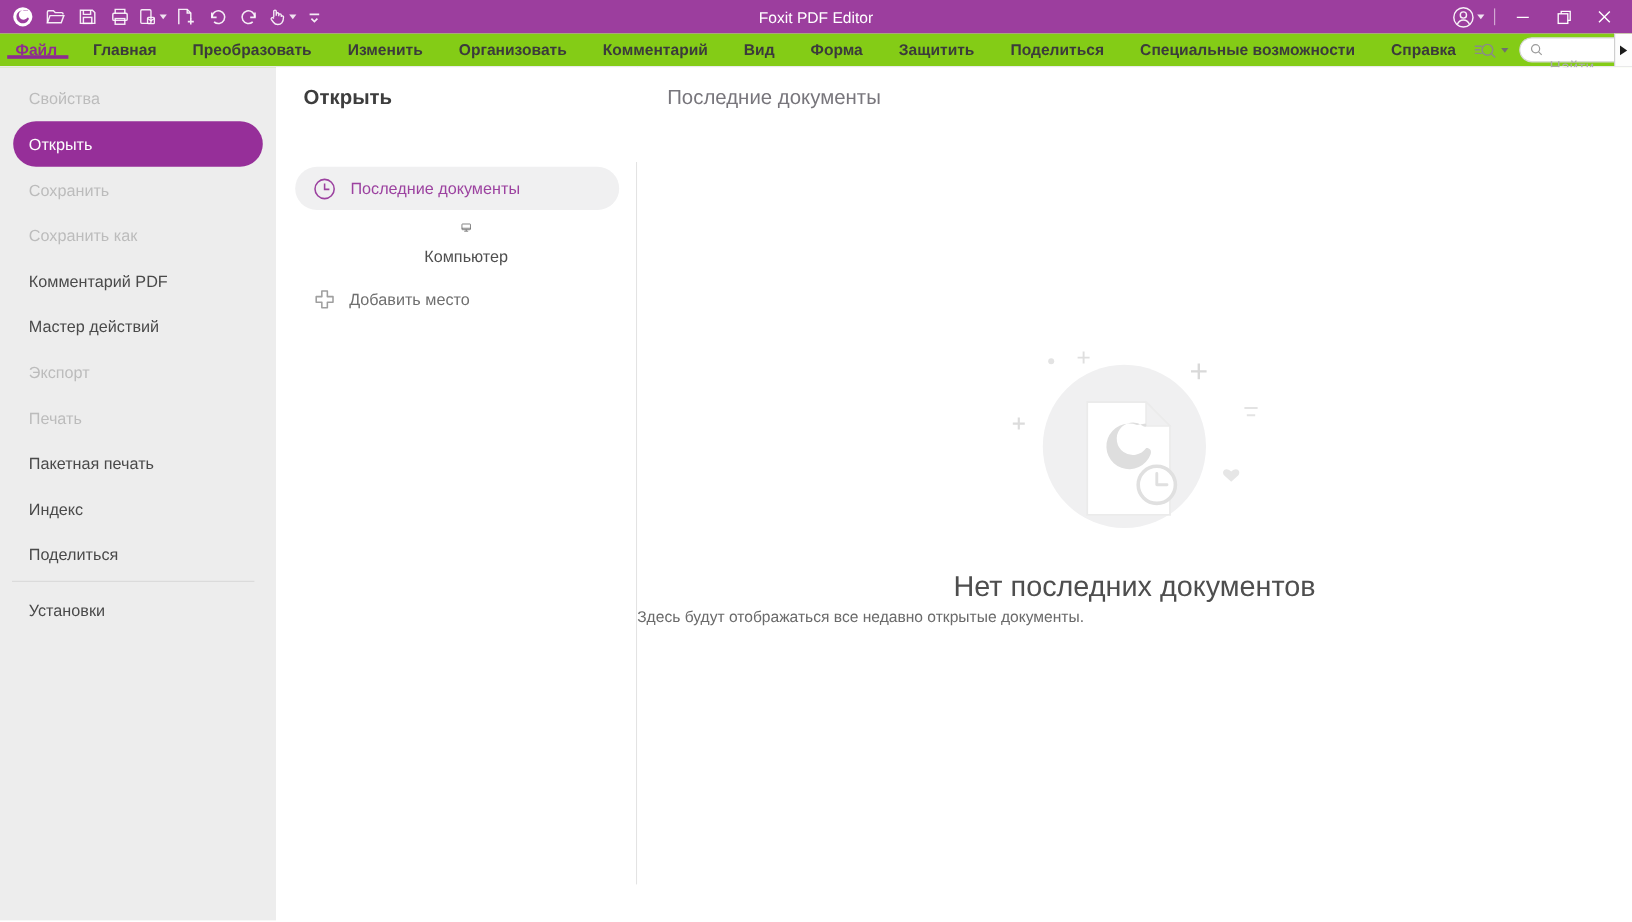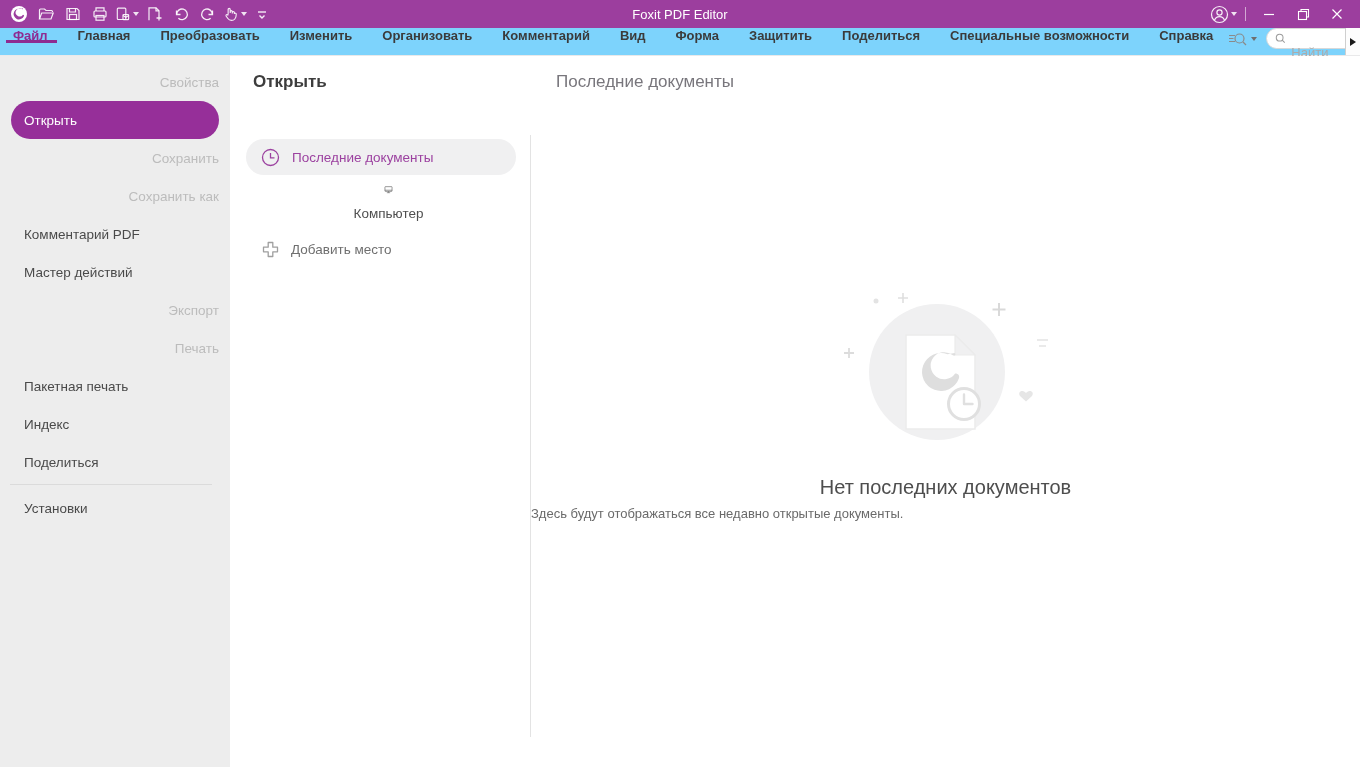--- a/index.html
+++ b/index.html
@@ -10,54 +10,54 @@
   .qat { display:flex; align-items:center; gap:2px; padding-left:6px; }
   .qat-btn { width:25px; height:24px; display:flex; align-items:center; justify-content:center; border-radius:2px; }
   .qat-btn svg { display:block; }
   .caret { width:0; height:0; border-left:3px solid transparent; border-right:3px solid transparent; border-top:4px solid rgba(255,255,255,.85); margin-left:2px; }
   .app-title { position:absolute; left:50%; transform:translateX(-50%); font-size:13px; color:#fff; white-space:nowrap; }
   .tb-right { margin-left:auto; display:flex; align-items:center; gap:0; padding-right:6px; }
   .tb-btn { width:34px; height:24px; display:flex; align-items:center; justify-content:center; }
   .tb-sep { width:1px; height:14px; background:rgba(255,255,255,.55); margin:0 6px; }
 
   
-  .menubar { position:relative; height:28px; background:#7dd3fc; display:flex; align-items:flex-start; border-bottom:1px solid #E9E9EA; }
+  .menubar { position:relative; height:28px; background:#84cc16; display:flex; align-items:center; border-bottom:1px solid #E9E9EA; }
   .menu-item { position:relative; display:flex; align-items:center; padding:0 15px; font-size:13px; font-weight:700; color:#3B3B3B; white-space:nowrap; cursor:default; }
   .menu-item:first-child { padding-left:13px; }
   .menu-item.active { color:#8E2B91; }
   .menu-item.active::after { content:""; position:absolute; left:6px; right:6px; bottom:0; height:3px; background:#8E2B91; }
   .find-zone { margin-left:auto; display:flex; align-items:center; gap:9px; padding-right:20px; }
   .adv-find { display:flex; align-items:center; gap:3px; }
   .caret-dk { width:0; height:0; border-left:3px solid transparent; border-right:3px solid transparent; border-top:4px solid #6F6F6F; }
   .searchbox { display:flex; align-items:center; gap:5px; width:98px; height:21px; background:#fff; border:1px solid #D8D8D8; border-radius:11px; padding:0 8px; }
   .searchbox input { border:none; outline:none; width:64px; font-size:13px; color:#444; background:transparent; font-family:Liberation Sans, sans-serif;margin-top:28px; }
   .searchbox input::placeholder { color:#ABABAB; }
   .expand-btn { position:absolute; right:0; top:0; bottom:0; width:15px; background:#FDFDFD; border-left:1px solid #CFCFCF; display:flex; align-items:center; justify-content:center; }
   .expand-tri { width:0; height:0; border-top:4px solid transparent; border-bottom:4px solid transparent; border-left:6px solid #1B1B1B; }
 
   
   .content { display:flex; height:711px; }
   .sidebar { width:230px; background:#EDEDED; padding-top:7px; flex:none; }
   .sb-item { height:38px; margin:0 11px; padding-left:13px; display:flex; align-items:center; border-radius:19px; font-size:13.5px; color:#4A4A4A; cursor:default; white-space:nowrap; }
-  .sb-item.disabled { color:#BCBCBC;justify-content:flex-end; }
+  .sb-item.disabled { color:#BCBCBC; }
   .sb-item.selected { background:#962F99; color:#FDFDFD; }
   .sb-item.hover { background:#E2E2E2; }
   .sb-sep { height:1px; background:#DBDBDB; margin:3px 18px 4px 10px; }
 
   .mid { width:301px; background:#fff; position:relative; flex:none; }
   .mid-divider { position:absolute; right:0; top:79px; height:602px; width:1px; background:#E3E3E3; }
   .mid-title { position:absolute; left:23px; top:16px; font-size:17px; font-weight:700; color:#3D3D3D; }
   .place { position:absolute; left:16px; width:270px; height:36px; border-radius:18px; display:flex; align-items:center; gap:12px; padding-left:15px; font-size:13.5px; color:#4F4F4F; cursor:default; }
   .place.selected { background:#F0F0F1; color:#9C42A0; }
   .place-recent { top:83px; } .place-computer { top:129px;flex-direction:column; } .place-add { top:175px; color:#6F6F6F;gap:11px; }
 
   .main { flex:1; background:#fff; position:relative; }
   .main-title { position:absolute; left:25px; top:16px; font-size:17px; color:#78767C; }
   .illu { position:absolute; left:300px; top:236px; }
-  .empty-title { position:absolute; left:0; right:0; top:420px; text-align:center; font-size:20px; color:#4E4E4E; }
+  .empty-title { position:absolute; left:0; right:0; top:420px; text-align:center; font-size:24px; color:#4E4E4E; }
   .empty-sub { position:absolute; left:0; right:0; top:450px; text-align:left; font-size:13px; color:#6A6A6A; }
 </style>
 </head>
 <body>
 
 <div class="titlebar">
   <div class="qat">
     <div class="qat-btn">
       <svg width="18" height="18" viewBox="0 0 18 18">
           <circle cx="9" cy="9" r="8" fill="#fff"></circle>

